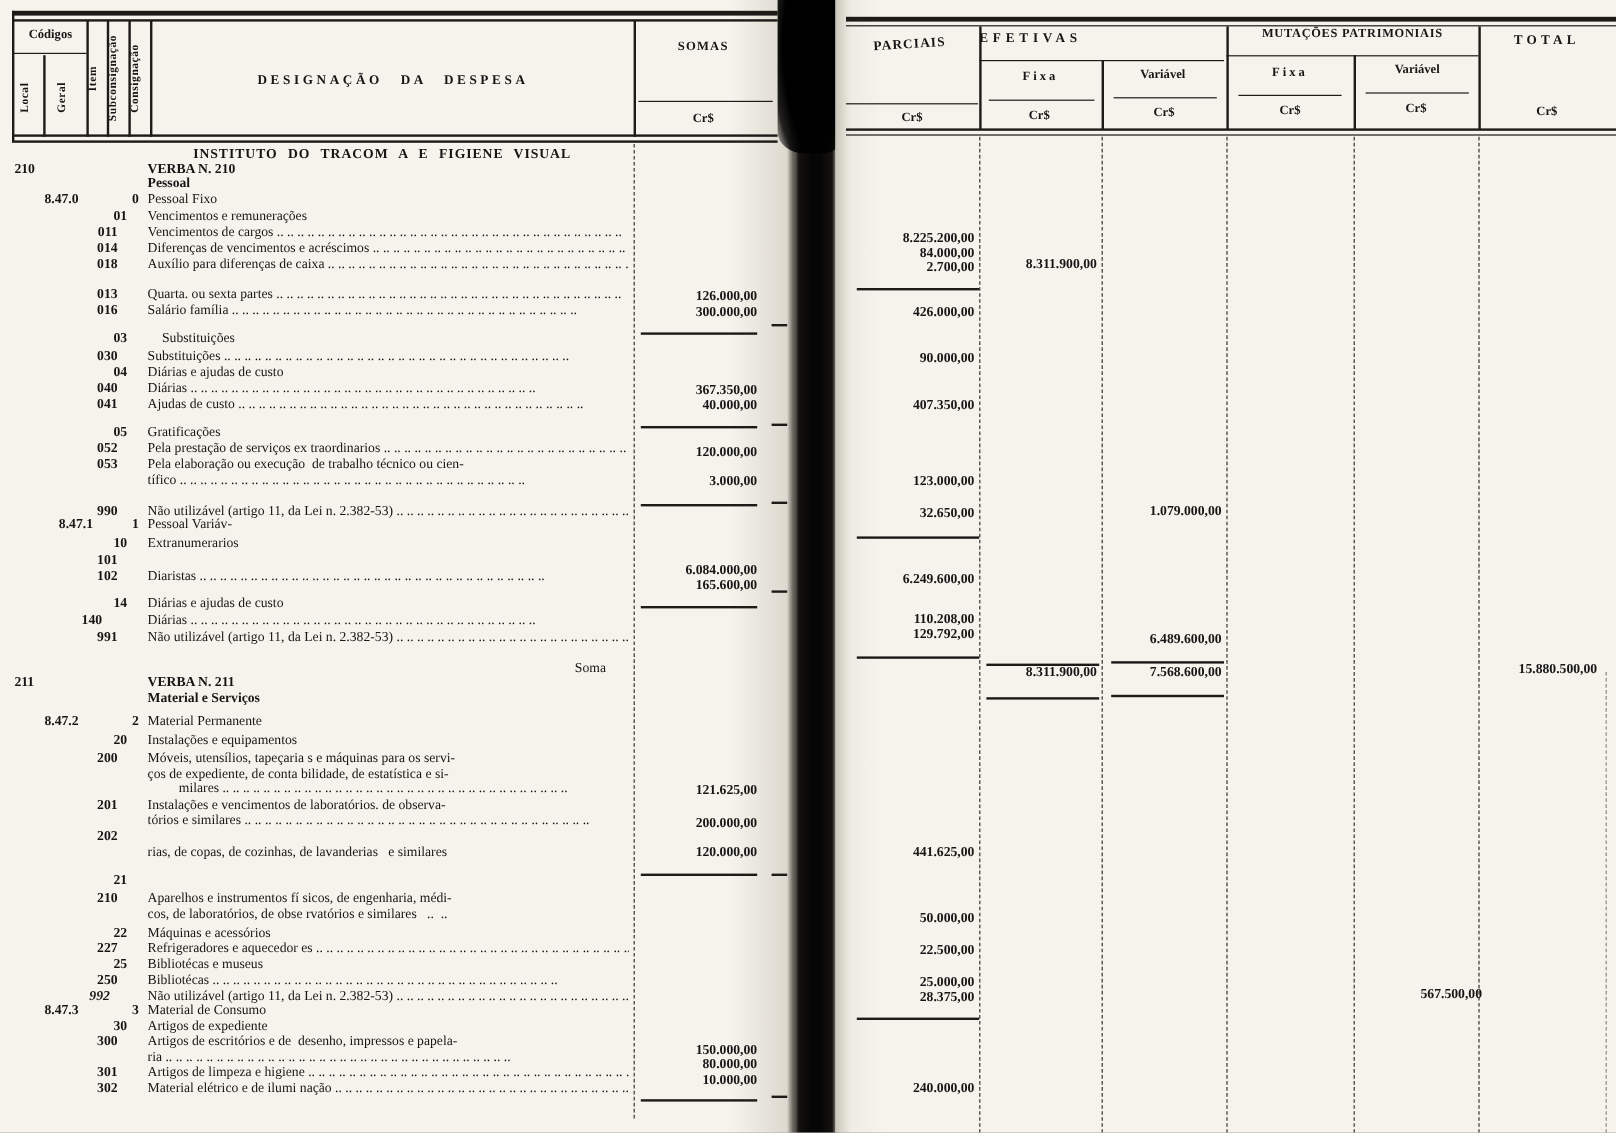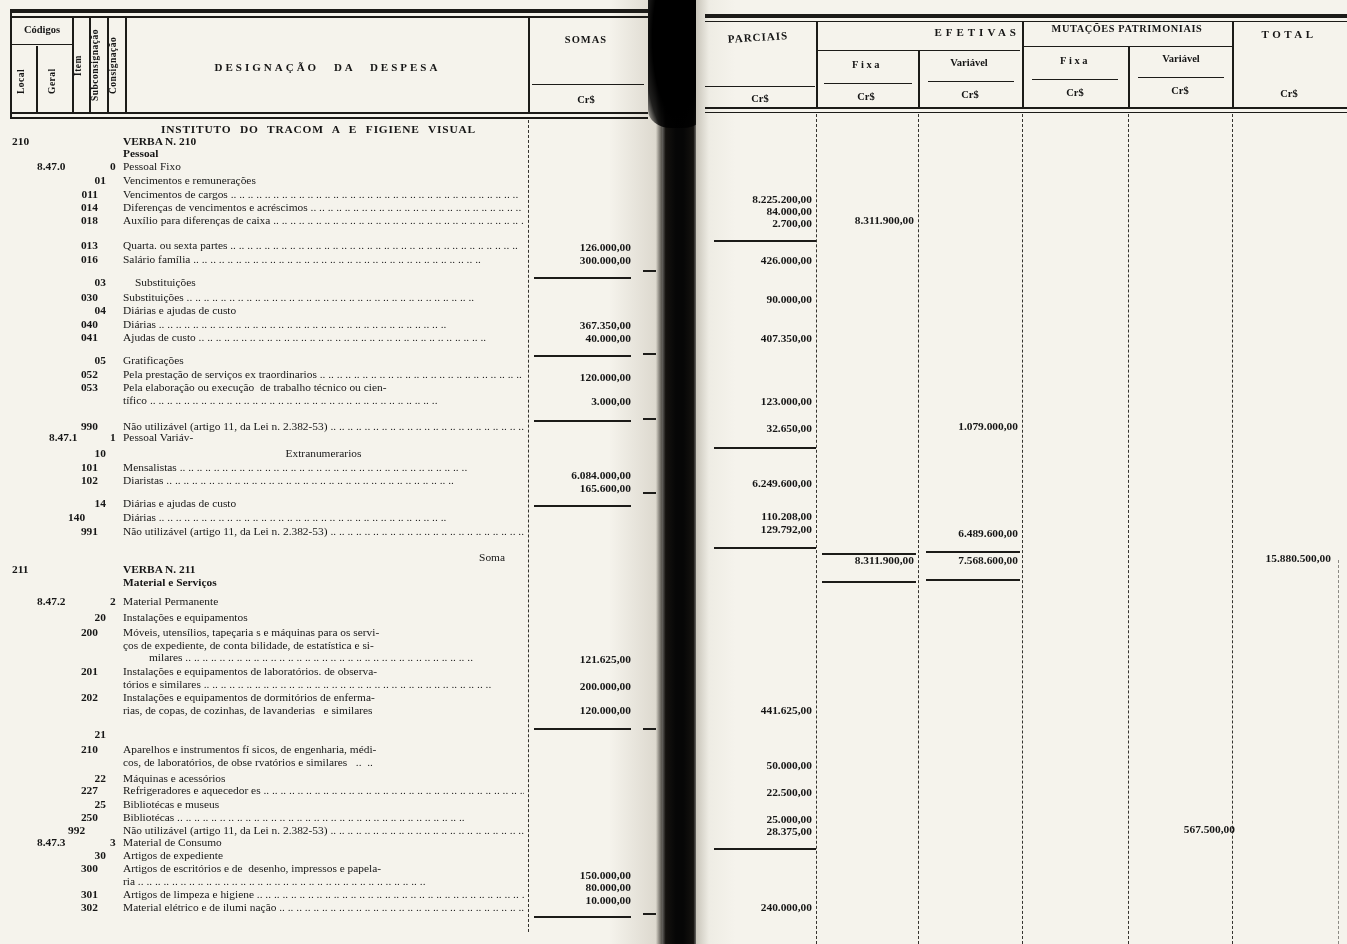--- a/index.html
+++ b/index.html
@@ -83,21 +83,21 @@
 
   <div class="vline" style="left:816px;top:22px;height:86px"></div>
   <div class="vline" style="left:918px;top:50px;height:58px"></div>
   <div class="vline" style="left:1022px;top:22px;height:86px"></div>
   <div class="vline" style="left:1128px;top:46px;height:62px"></div>
   <div class="vline" style="left:1232px;top:22px;height:86px"></div>
 
   <div class="hdr" style="left:708px;top:31px;width:100px;text-align:center;font-size:11px;letter-spacing:1px;transform:rotate(-3.5deg)">PARCIAIS</div>
   <div class="hline" style="left:705px;top:86px;width:110px;height:1.3px"></div>
 
-  <div class="hdr" style="left:816px;top:26px;width:204px;text-align:right;font-size:11px;letter-spacing:4px">EFETIVAS</div>
+  <div class="hdr" style="left:816px;top:26px;width:204px;text-align:left;font-size:11px;letter-spacing:4px">EFETIVAS</div>
   <div class="hline" style="left:816px;top:50px;width:204px;height:1.4px"></div>
   <div class="hdr" style="left:820px;top:59px;width:94px;text-align:center;font-size:10.5px;letter-spacing:2.5px">Fixa</div>
   <div class="hdr" style="left:922px;top:57px;width:94px;text-align:center;font-size:10.5px">Variável</div>
   <div class="hline" style="left:824px;top:83px;width:88px;height:1.2px"></div>
   <div class="hline" style="left:928px;top:81px;width:86px;height:1.2px"></div>
 
   <div class="hdr" style="left:1022px;top:23px;width:210px;text-align:center;font-size:10.3px;letter-spacing:.6px">MUTAÇÕES PATRIMONIAIS</div>
   <div class="hline" style="left:1022px;top:46px;width:210px;height:1.4px"></div>
   <div class="hdr" style="left:1028px;top:55px;width:94px;text-align:center;font-size:10.5px;letter-spacing:2.5px">Fixa</div>
   <div class="hdr" style="left:1134px;top:53px;width:94px;text-align:center;font-size:10.5px">Variável</div>
@@ -199,25 +199,24 @@
         <span class="code" style="left:68px;width:30px;text-align:right;">990</span>
         <span class="rtext" style="left:123px;width:401px;">Não utilizável (artigo 11, da Lei n. 2.382-53) .. .. .. .. .. .. .. .. .. .. .. .. .. .. .. .. .. .. .. .. .. .. .. .. .. .. .. .. .. .. .. .. .. .. </span>
       </div>
       <div class="row" style="top:431px;">
         <span class="code" style="left:37px;margin-left:12px;">8.47.1</span>
         <span class="code" style="left:110px;">1</span>
         <span class="rtext" style="left:123px;width:401px;">Pessoal Variáv-</span>
       </div>
       <div class="row" style="top:447px;">
         <span class="code" style="left:84px;width:22px;text-align:right;">10</span>
-        <span class="rtext" style="left:123px;width:401px;text-align:center;">Extranumerarios</span>
+        <span class="rtext" style="left:123px;width:401px;">Extranumerarios</span>
       </div>
       <div class="row" style="top:461px;">
         <span class="code" style="left:68px;width:30px;text-align:right;">101</span>
-        <span class="rtext" style="left:123px;width:401px;">Mensalistas .. .. .. .. .. .. .. .. .. .. .. .. .. .. .. .. .. .. .. .. .. .. .. .. .. .. .. .. .. .. .. .. .. .. </span>
       </div>
       <div class="row" style="top:474px;">
         <span class="code" style="left:68px;width:30px;text-align:right;">102</span>
         <span class="rtext" style="left:123px;width:401px;">Diaristas .. .. .. .. .. .. .. .. .. .. .. .. .. .. .. .. .. .. .. .. .. .. .. .. .. .. .. .. .. .. .. .. .. .. </span>
       </div>
       <div class="row" style="top:497px;">
         <span class="code" style="left:84px;width:22px;text-align:right;">14</span>
         <span class="rtext" style="left:123px;width:401px;">Diárias e ajudas de custo</span>
       </div>
       <div class="row" style="top:511px;">
@@ -252,28 +251,27 @@
         <span class="rtext" style="left:123px;width:401px;">Móveis, utensílios, tapeçaria s e máquinas para os servi-</span>
       </div>
       <div class="row" style="top:639px;">
         <span class="rtext" style="left:123px;width:401px;">ços de expediente, de conta bilidade, de estatística e si-</span>
       </div>
       <div class="row" style="top:651px;">
         <span class="rtext" style="left:123px;width:401px;margin-left:26px;">milares .. .. .. .. .. .. .. .. .. .. .. .. .. .. .. .. .. .. .. .. .. .. .. .. .. .. .. .. .. .. .. .. .. .. </span>
       </div>
       <div class="row" style="top:665px;">
         <span class="code" style="left:68px;width:30px;text-align:right;">201</span>
-        <span class="rtext" style="left:123px;width:401px;">Instalações e equipamentos de laboratórios. de observa-</span>
+        <span class="rtext" style="left:123px;width:401px;">Instalações e vencimentos de laboratórios. de observa-</span>
       </div>
       <div class="row" style="top:678px;">
         <span class="rtext" style="left:123px;width:401px;">tórios e similares .. .. .. .. .. .. .. .. .. .. .. .. .. .. .. .. .. .. .. .. .. .. .. .. .. .. .. .. .. .. .. .. .. .. </span>
       </div>
       <div class="row" style="top:691px;">
         <span class="code" style="left:68px;width:30px;text-align:right;">202</span>
-        <span class="rtext" style="left:123px;width:401px;">Instalações e equipamentos de dormitórios de enferma-</span>
       </div>
       <div class="row" style="top:704px;">
         <span class="rtext" style="left:123px;width:401px;">rias, de copas, de cozinhas, de lavanderias   e similares</span>
       </div>
       <div class="row" style="top:728px;">
         <span class="code" style="left:84px;width:22px;text-align:right;">21</span>
       </div>
       <div class="row" style="top:743px;">
         <span class="code" style="left:68px;width:30px;text-align:right;">210</span>
         <span class="rtext" style="left:123px;width:401px;">Aparelhos e instrumentos fí sicos, de engenharia, médi-</span>
@@ -291,21 +289,21 @@
       </div>
       <div class="row" style="top:798px;">
         <span class="code" style="left:84px;width:22px;text-align:right;">25</span>
         <span class="rtext" style="left:123px;width:401px;">Bibliotécas e museus</span>
       </div>
       <div class="row" style="top:811px;">
         <span class="code" style="left:68px;width:30px;text-align:right;">250</span>
         <span class="rtext" style="left:123px;width:401px;">Bibliotécas .. .. .. .. .. .. .. .. .. .. .. .. .. .. .. .. .. .. .. .. .. .. .. .. .. .. .. .. .. .. .. .. .. .. </span>
       </div>
       <div class="row" style="top:824px;">
-        <span class="code" style="left:68px;width:30px;text-align:left;">992</span>
+        <span class="code" style="left:68px;width:30px;text-align:center;font-style:italic;">992</span>
         <span class="rtext" style="left:123px;width:401px;">Não utilizável (artigo 11, da Lei n. 2.382-53) .. .. .. .. .. .. .. .. .. .. .. .. .. .. .. .. .. .. .. .. .. .. .. .. .. .. .. .. .. .. .. .. .. .. </span>
       </div>
       <div class="row" style="top:836px;">
         <span class="code" style="left:37px;">8.47.3</span>
         <span class="code" style="left:110px;">3</span>
         <span class="rtext" style="left:123px;width:401px;">Material de Consumo</span>
       </div>
       <div class="row" style="top:849px;">
         <span class="code" style="left:84px;width:22px;text-align:right;">30</span>
         <span class="rtext" style="left:123px;width:401px;">Artigos de expediente</span>

